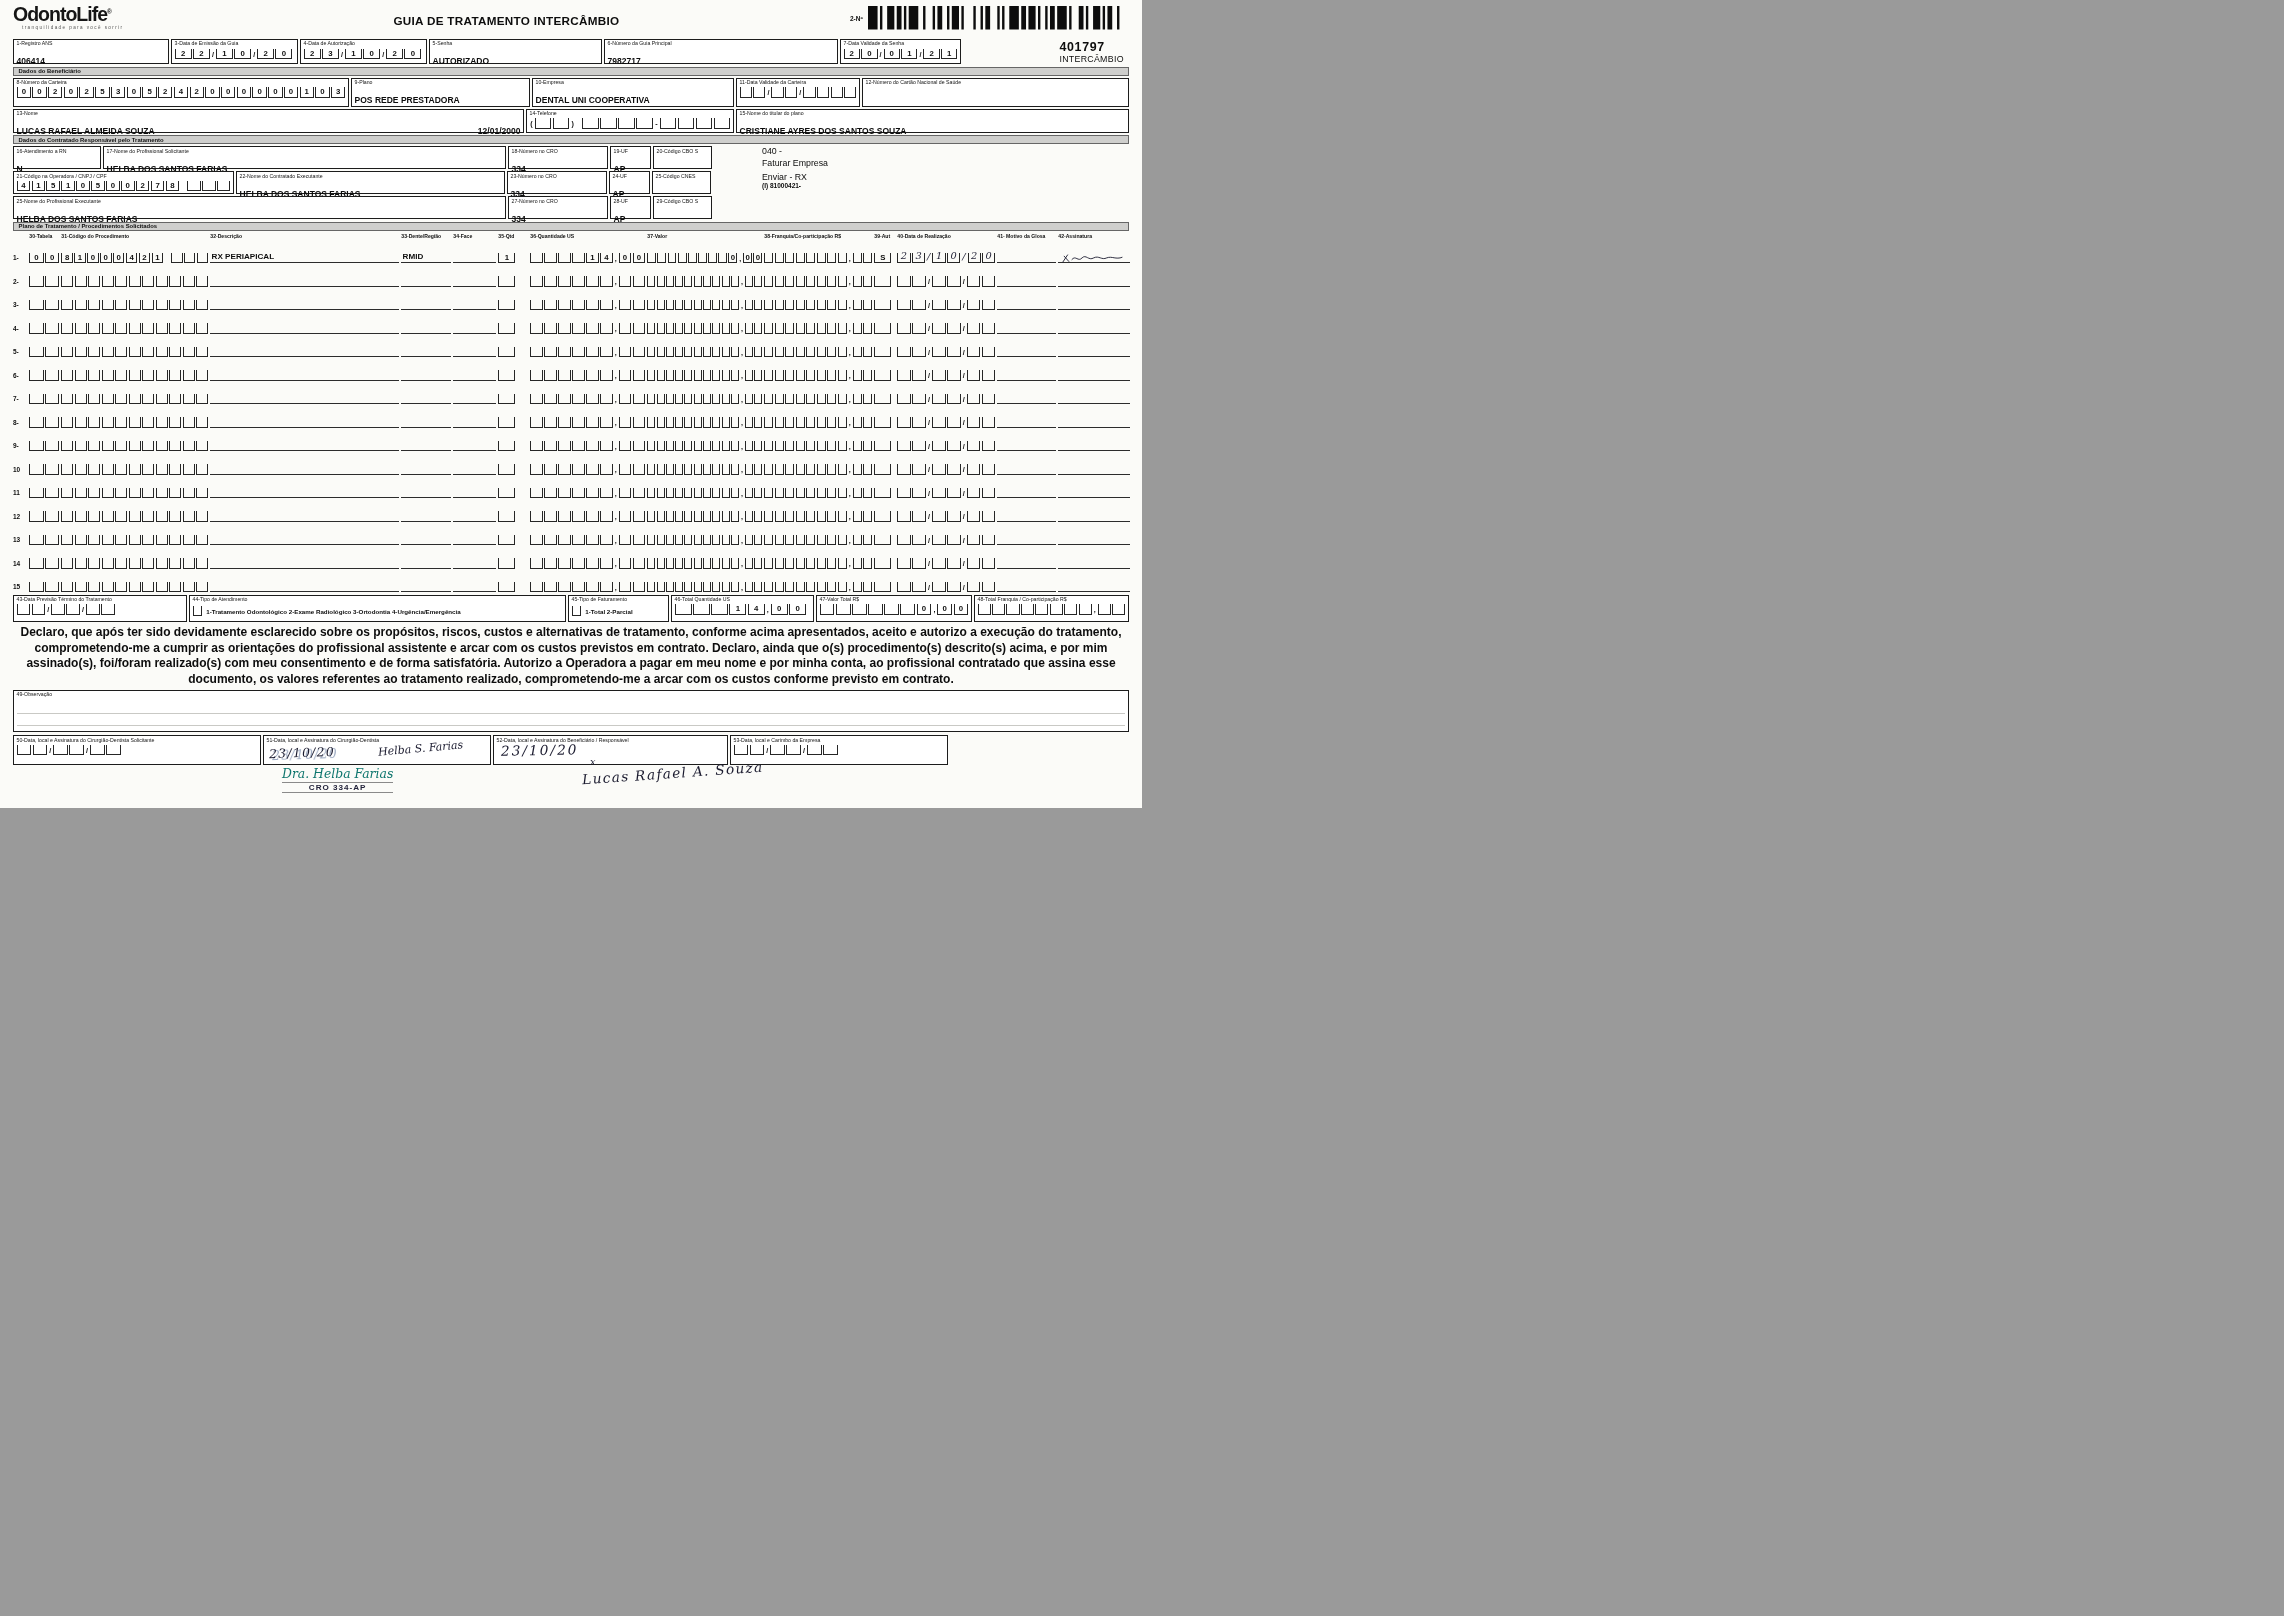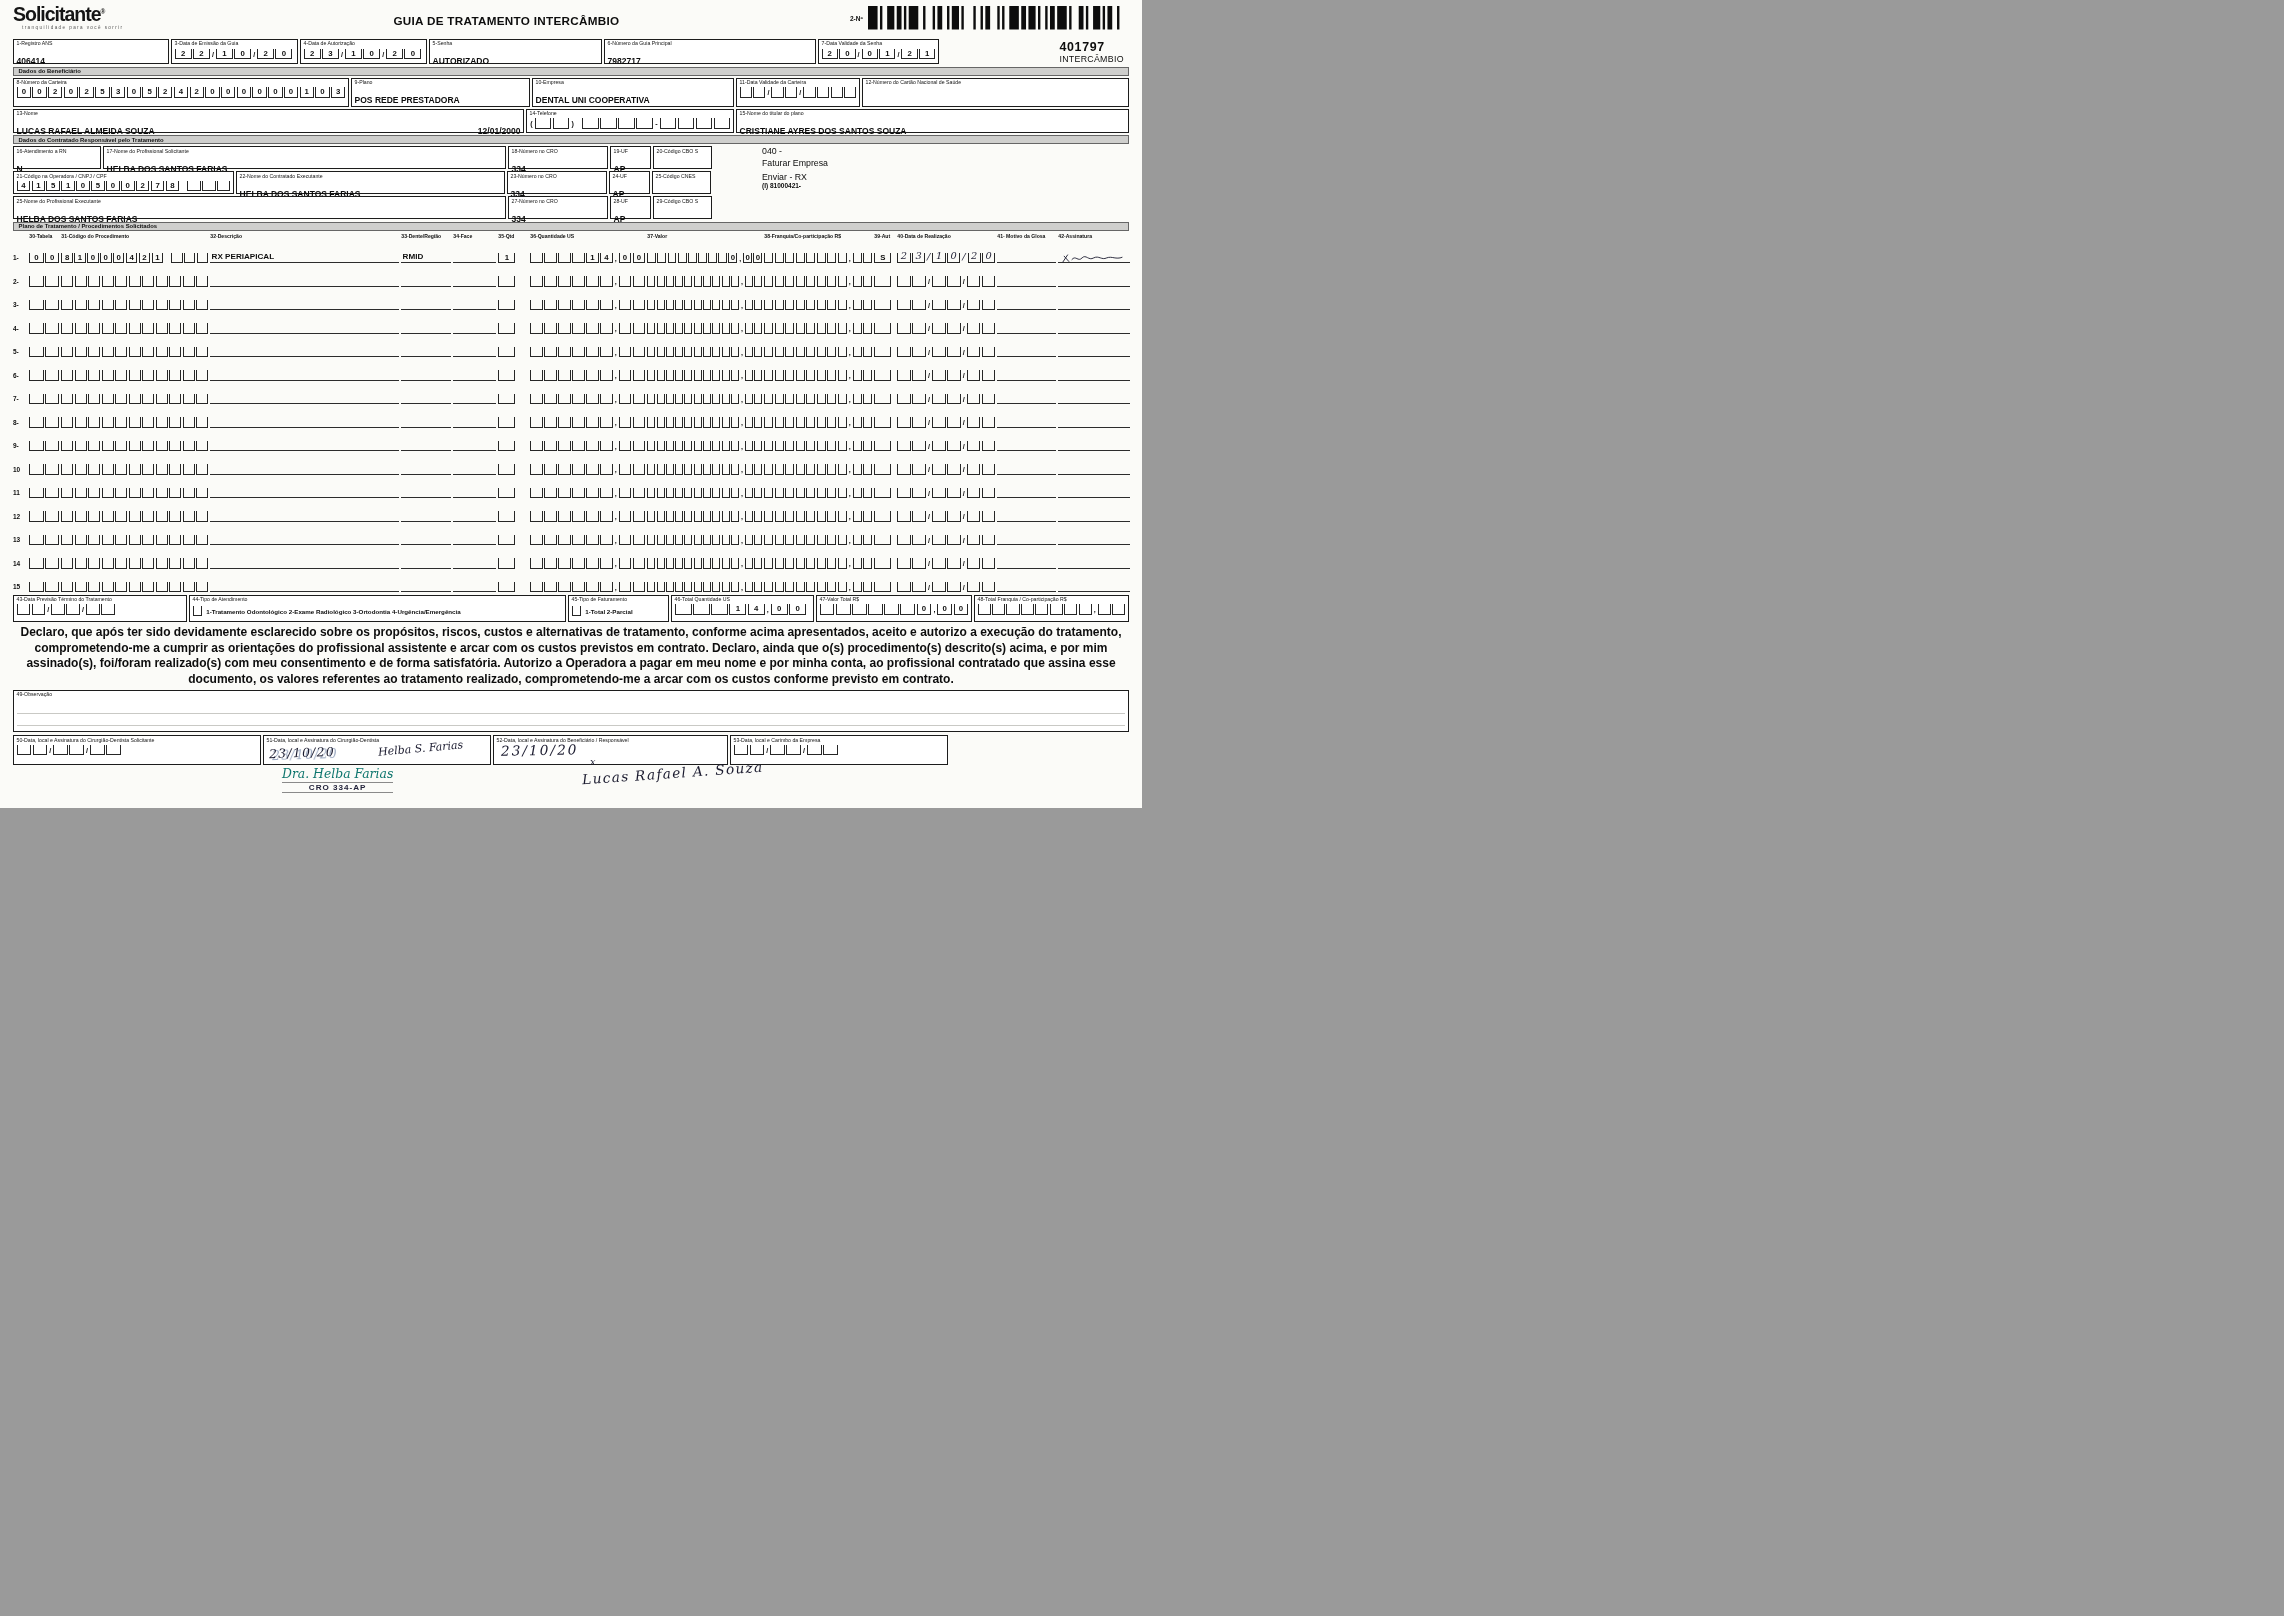--- a/index.html
+++ b/index.html
@@ -85,21 +85,21 @@
   .f52-mark { left:96px; top:19.5px; font-size:9.8px; }
   .f52-sig { left:88px; top:29px; font-size:13.7px; letter-spacing:1.3px; transform:rotate(-4deg); }
 </style>
 </head>
 <body>
 
 <div class="page">
 
   <div class="hdr">
     <div class="logo">
-      <div class="logo-text"><span>Solicitante</span><sup>®</sup></div>
+      <div class="logo-text"><span>OdontoLife</span><sup>®</sup></div>
       <div class="logo-tag">tranquilidade para você sorrir</div>
     </div>
     <div class="title">GUIA DE TRATAMENTO INTERCÂMBIO</div>
     <div class="bc-block">
       <span class="bc-lbl">2-Nº</span>
       <div class="barcode"><svg width="261" height="23.5" xmlns="http://www.w3.org/2000/svg" viewBox="0 0 400 36">
             <rect x="0.00" y="0" width="14.68" height="36" fill="#0d0d0d"></rect>
             <rect x="18.35" y="0" width="3.67" height="36" fill="#0d0d0d"></rect>
             <rect x="29.36" y="0" width="11.01" height="36" fill="#0d0d0d"></rect>
             <rect x="44.04" y="0" width="7.34" height="36" fill="#0d0d0d"></rect>
@@ -166,21 +166,21 @@
             <span class="csep">/</span>
             <span class="cbox">2</span>
             <span class="cbox">0</span>
           </span>
         </div>
     </div>
     <div class="field" style="width:173px">
       <div class="lbl">5-Senha</div>
       <div class="val">AUTORIZADO</div>
     </div>
-    <div class="field" style="width:212px">
+    <div class="field" style="width:234px">
       <div class="lbl">6-Número da Guia Principal</div>
       <div class="val">7982717</div>
     </div>
     <div class="field" style="width:121px">
       <div class="lbl">7-Data Validade da Senha</div>
       <div class="combwrap">
           <span class="comb">
             <span class="cbox">2</span>
             <span class="cbox">0</span>
             <span class="csep">/</span>

